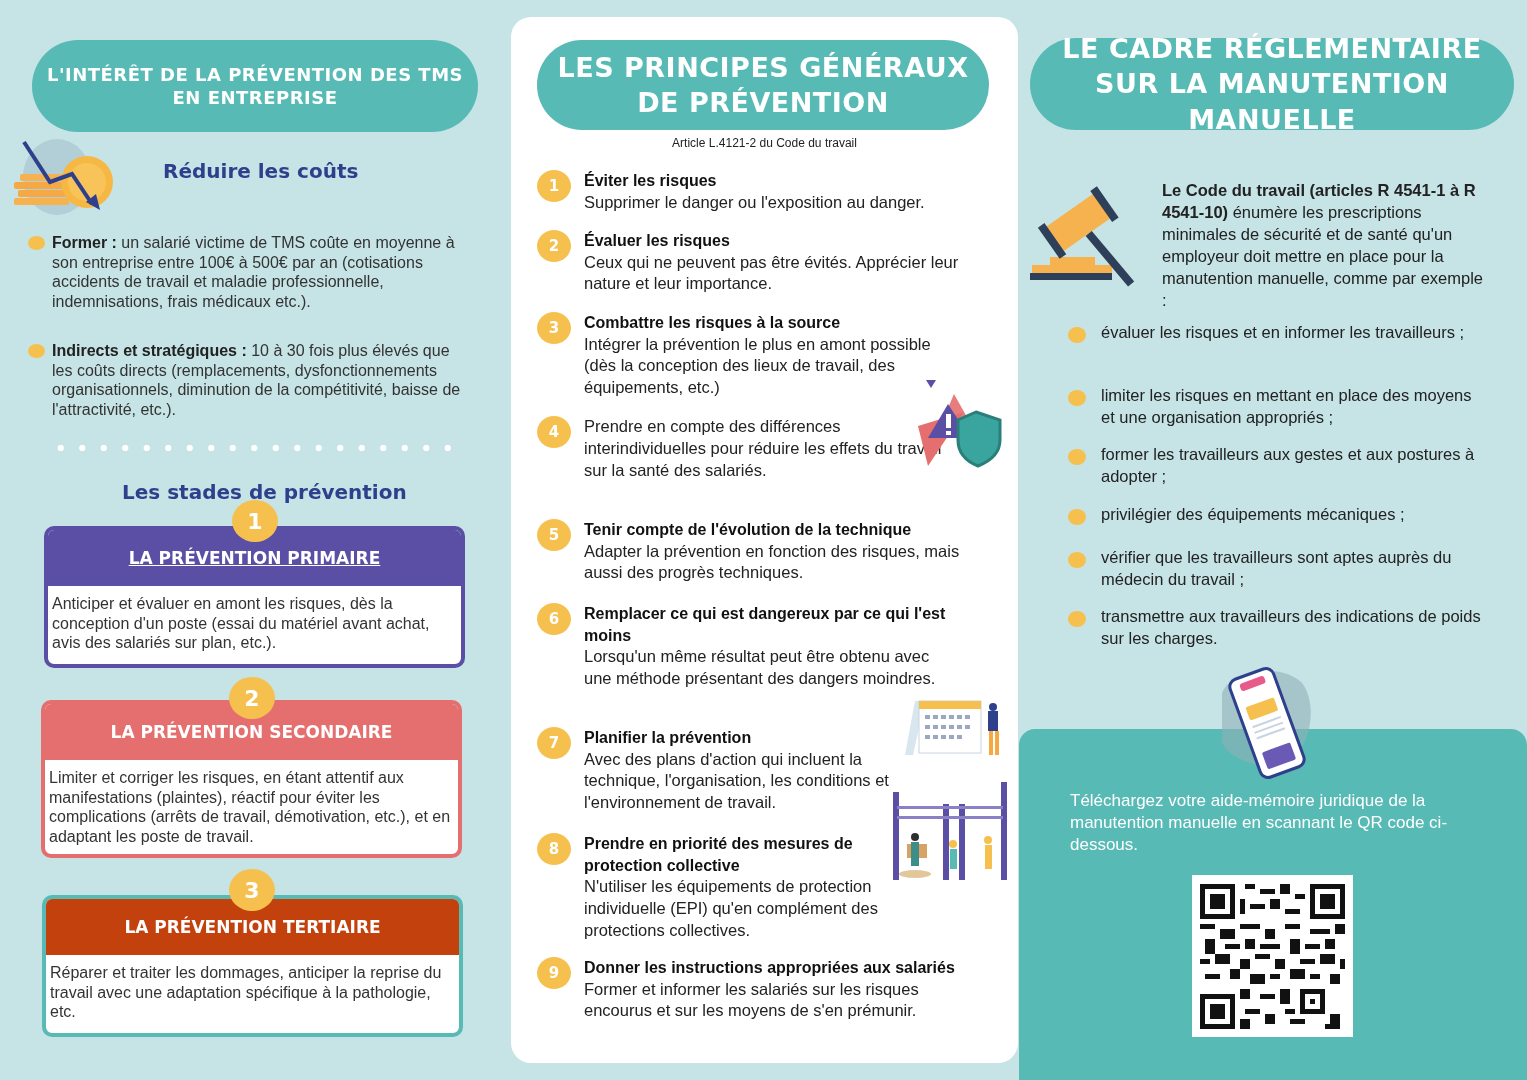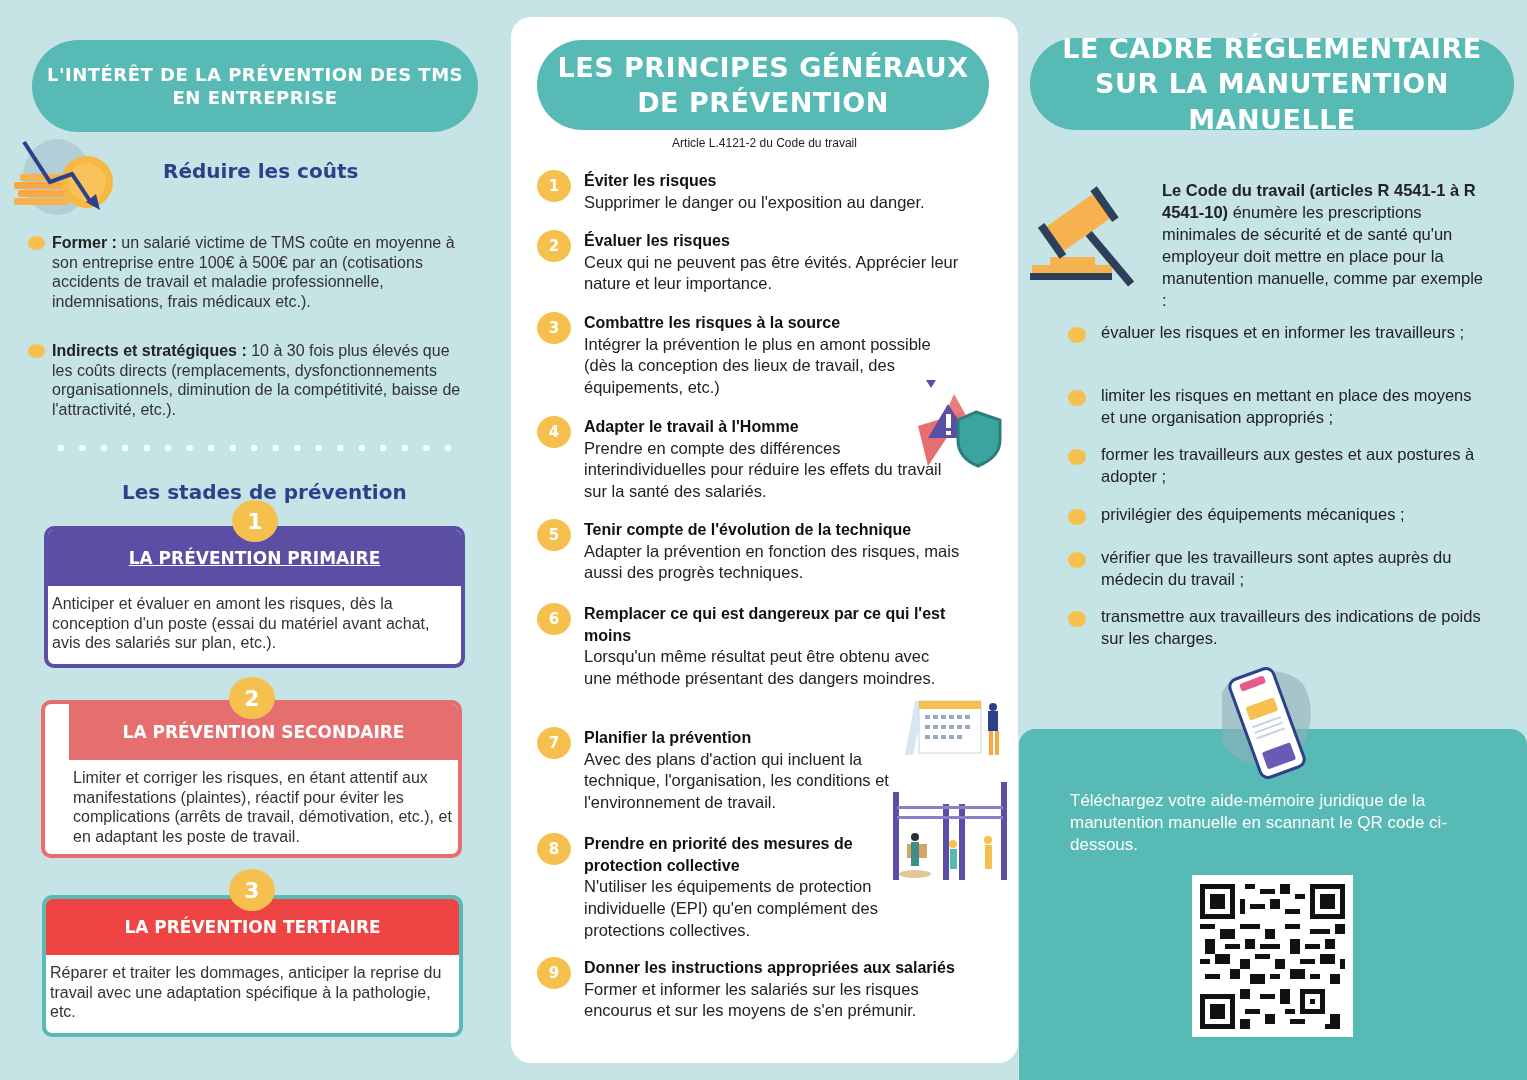--- a/index.html
+++ b/index.html
@@ -60,25 +60,25 @@
   }
   .stage-card .stage-body { font-size: 16px; line-height: 19.5px; color: #333; padding: 8px 6px 0 4px; }
   .stage-badge {
     position: absolute; width: 46px; height: 42px; border-radius: 50%;
     background: #f6c04f; color: #fff; font-family: "DejaVu Sans", sans-serif;
     font-weight: bold; font-size: 22px; display: flex; align-items: center; justify-content: center;
   }
   #stage-1 { left: 44px; top: 526px; width: 421px; height: 142px; border-color: #5a4fa5; }
   #stage-1 .stage-head { background: #5a4fa5; height: 56px; text-decoration: underline; }
   #badge-1 { left: 232px; top: 500px; }
-  #stage-2 { left: 41px; top: 700px; width: 421px; height: 158px; border-color: #e46f6e; padding-left: 24px; }
+  #stage-2 { left: 41px; top: 700px; width: 421px; height: 158px; border-color: #e46f6e; }
   #stage-2 .stage-head { background: #e46f6e; height: 56px; }
   #badge-2 { left: 229px; top: 677px; }
   #stage-3 { left: 42px; top: 895px; width: 421px; height: 142px; border-color: #57bab5; }
-  #stage-3 .stage-head { background: #ef4444; height: 56px; }
+  #stage-3 .stage-head { background: #c2410c; height: 56px; }
   #badge-3 { left: 229px; top: 869px; }
 
   
   #middle-panel { position: absolute; left: 511px; top: 17px; width: 507px; height: 1046px; background: #ffffff; border-radius: 20px; }
   #col2-title { left: 537px; top: 40px; width: 452px; height: 90px; font-size: 27px; }
   #article-ref { position: absolute; left: 511px; top: 136px; width: 507px; text-align: center; font-size: 12px; color: #222; }
   .principle { position: absolute; left: 537px; width: 450px; }
   .principle .num {
     position: absolute; left: 0; top: 0; width: 34px; height: 32px; border-radius: 50%;
     background: #f6c04f; color: #fff; font-weight: bold; font-size: 15px;
@@ -168,21 +168,20 @@
   <div class="ptitle">Évaluer les risques</div>
   <div class="pdesc">Ceux qui ne peuvent pas être évités. Apprécier leur nature et leur importance.</div>
 </div>
 <div class="principle" style="top:312px; width:400px;">
   <span class="num">3</span>
   <div class="ptitle">Combattre les risques à la source</div>
   <div class="pdesc">Intégrer la prévention le plus en amont possible (dès la conception des lieux de travail, des équipements, etc.)</div>
 </div>
 <div class="principle" style="top:416px; width:405px;">
   <span class="num">4</span>
-  <div class="ptitle">Adapter le travail à l'Homme</div>
   <div class="pdesc">Prendre en compte des différences interindividuelles pour réduire les effets du travail sur la santé des salariés.</div>
 </div>
 <div class="principle" style="top:519px; width:440px;">
   <span class="num">5</span>
   <div class="ptitle">Tenir compte de l'évolution de la technique</div>
   <div class="pdesc">Adapter la prévention en fonction des risques, mais aussi des progrès techniques.</div>
 </div>
 <div class="principle" style="top:603px; width:420px;">
   <span class="num">6</span>
   <div class="ptitle">Remplacer ce qui est dangereux par ce qui l'est moins</div>

